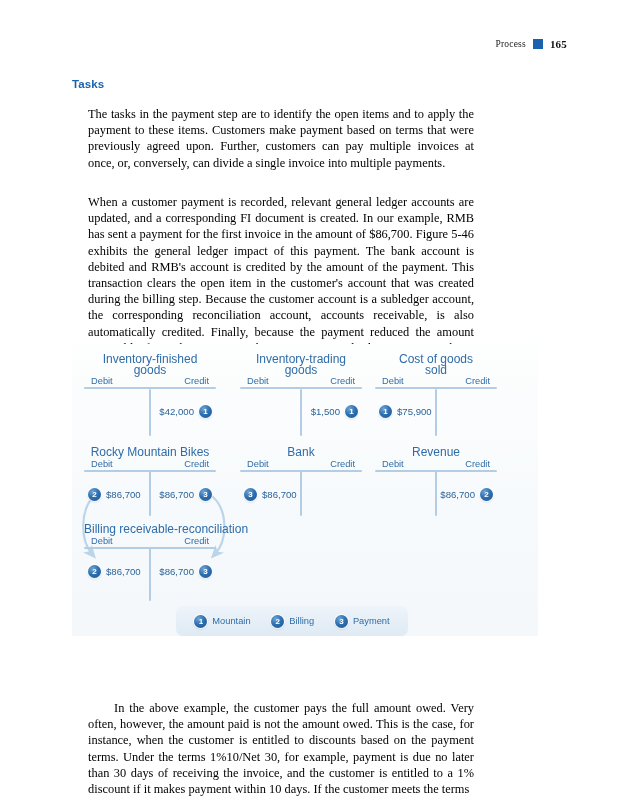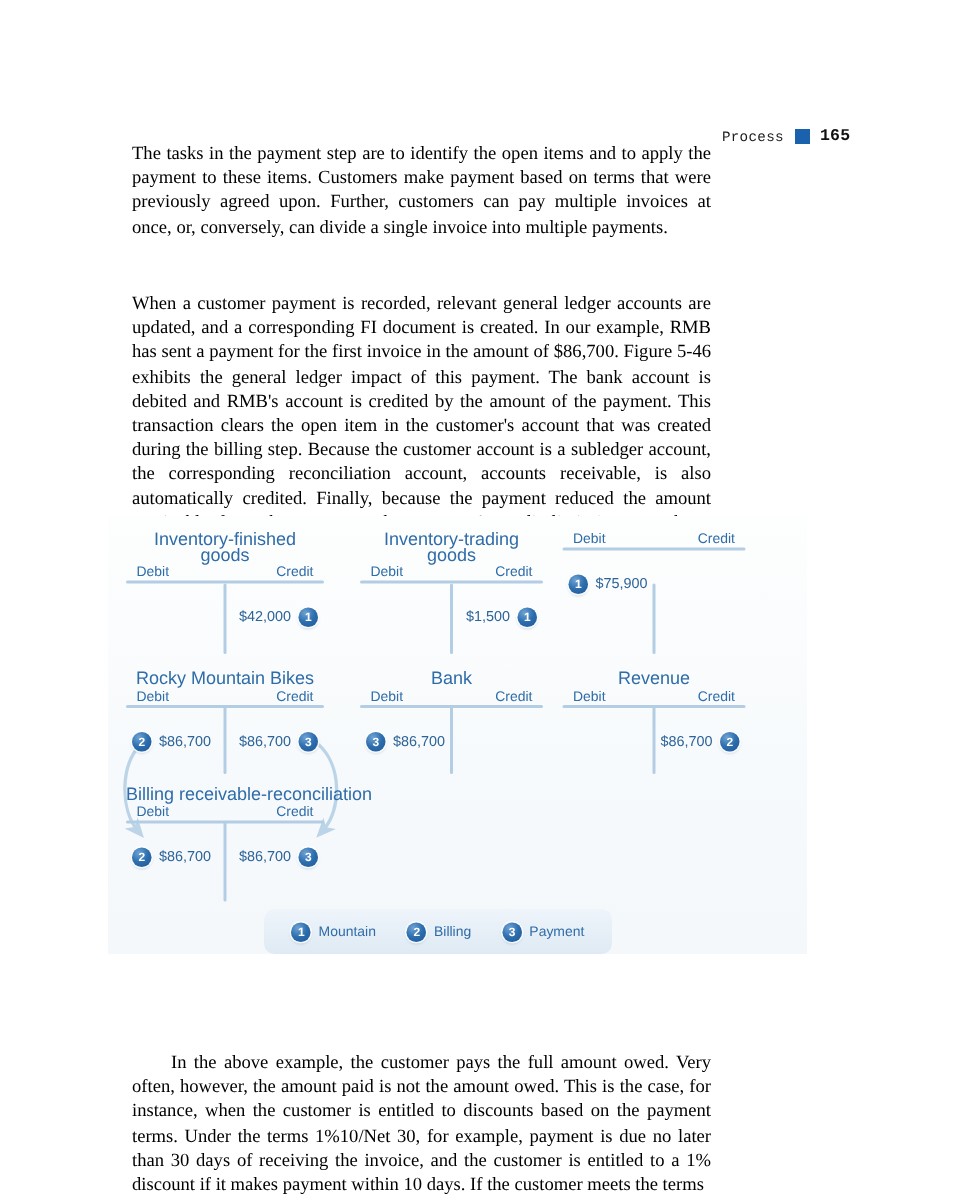--- a/index.html
+++ b/index.html
@@ -23,22 +23,21 @@
   }
 
   
   .runhead {
     position: absolute;
     top: 38px;
     right: 72px;
     display: flex;
     align-items: center;
     gap: 7px;
-    font-family: Liberation Mono, monospace;
-    margin-top: 47px;
+    font-family: Liberation Serif, serif;
   }
   .runhead-label {
     font-size: 9.5px;
     color: #1a1a1a;
     letter-spacing: .2px;
   }
   .runhead-square {
     width: 10px;
     height: 10px;
     background: #1a62ad;
@@ -209,20 +208,21 @@
 
 <div class="page">
 
   <div class="runhead">
     <span class="runhead-label">Process</span>
     <span class="runhead-square"></span>
     <span class="runhead-page">165</span>
   </div>
 
   <div class="col" id="tasks-block">
+    <h2 class="section-head">Tasks</h2>
     <p class="body">The tasks in the payment step are to identify the open items and to apply the payment to these items. Customers make payment based on terms that were previously agreed upon. Further, customers can pay multiple invoices at once, or, conversely, can divide a single invoice into multiple payments.</p>
   </div>
 
   <div class="col" id="outcomes-block">
     <p class="body">When a customer payment is recorded, relevant general ledger accounts are updated, and a corresponding FI document is created. In our example, RMB has sent a payment for the first invoice in the amount of $86,700. Figure 5-46 exhibits the general ledger impact of this payment. The bank account is debited and RMB's account is credited by the amount of the payment. This transaction clears the open item in the customer's account that was created during the billing step. Because the customer account is a subledger account, the corresponding reconciliation account, accounts receivable, is also automatically credited. Finally, because the payment reduced the amount receivable from the customer, the customer's credit limit increases by a corresponding amount.</p>
   </div>
 
   <div class="figure">
     <div class="figure-canvas"></div>
 
@@ -272,20 +272,22 @@
           <span></span>
         </span>
         <span class="side right">
           <span>$1,500</span>
           <span class="badge">1</span>
         </span>
       </div>
     </div>
 
     <div class="tacct" style="left:303px; top:10px; width:122px;">
+      <div class="tacct-title">Cost of goods
+sold</div>
       <div class="tacct-cols">
         <span class="dr">Debit</span>
         <span class="cr">Credit</span>
       </div>
       <div class="tacct-rule"></div>
       <div class="tacct-stem" style="top:35px; height:47px;"></div>
       <div class="tacct-amounts">
         <span class="side left">
           <span class="badge">1</span>
           <span>$75,900</span>

